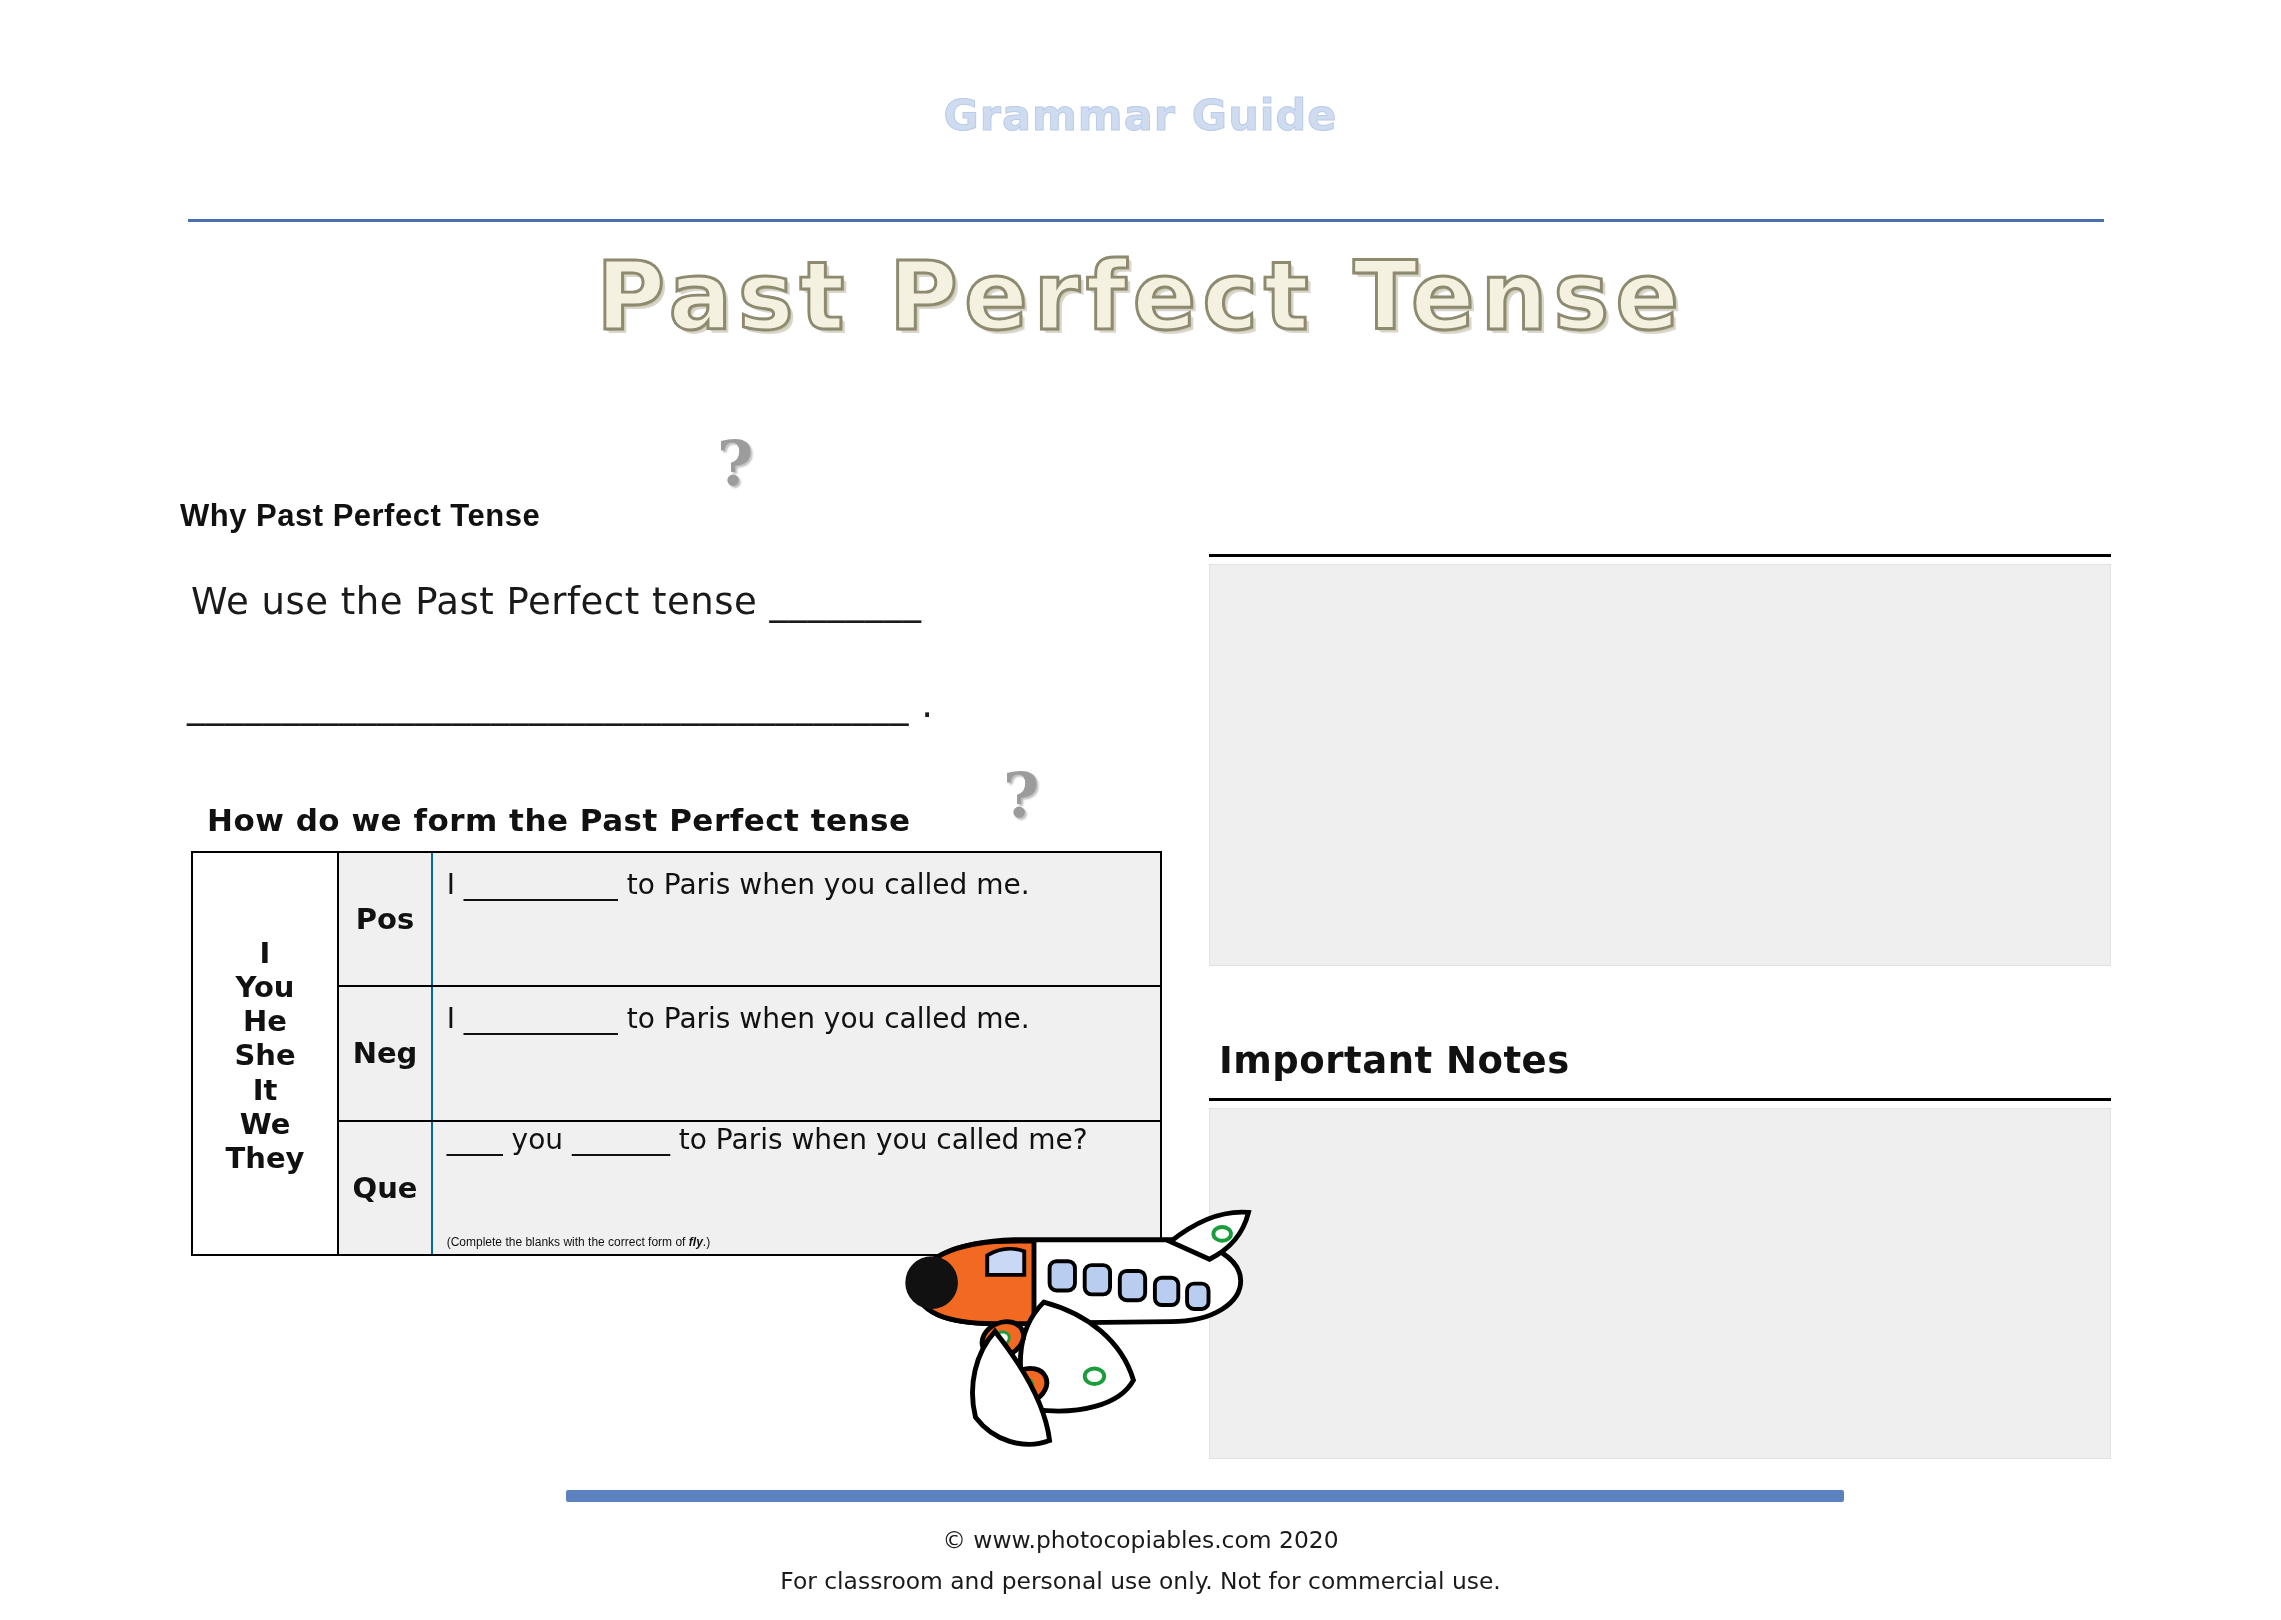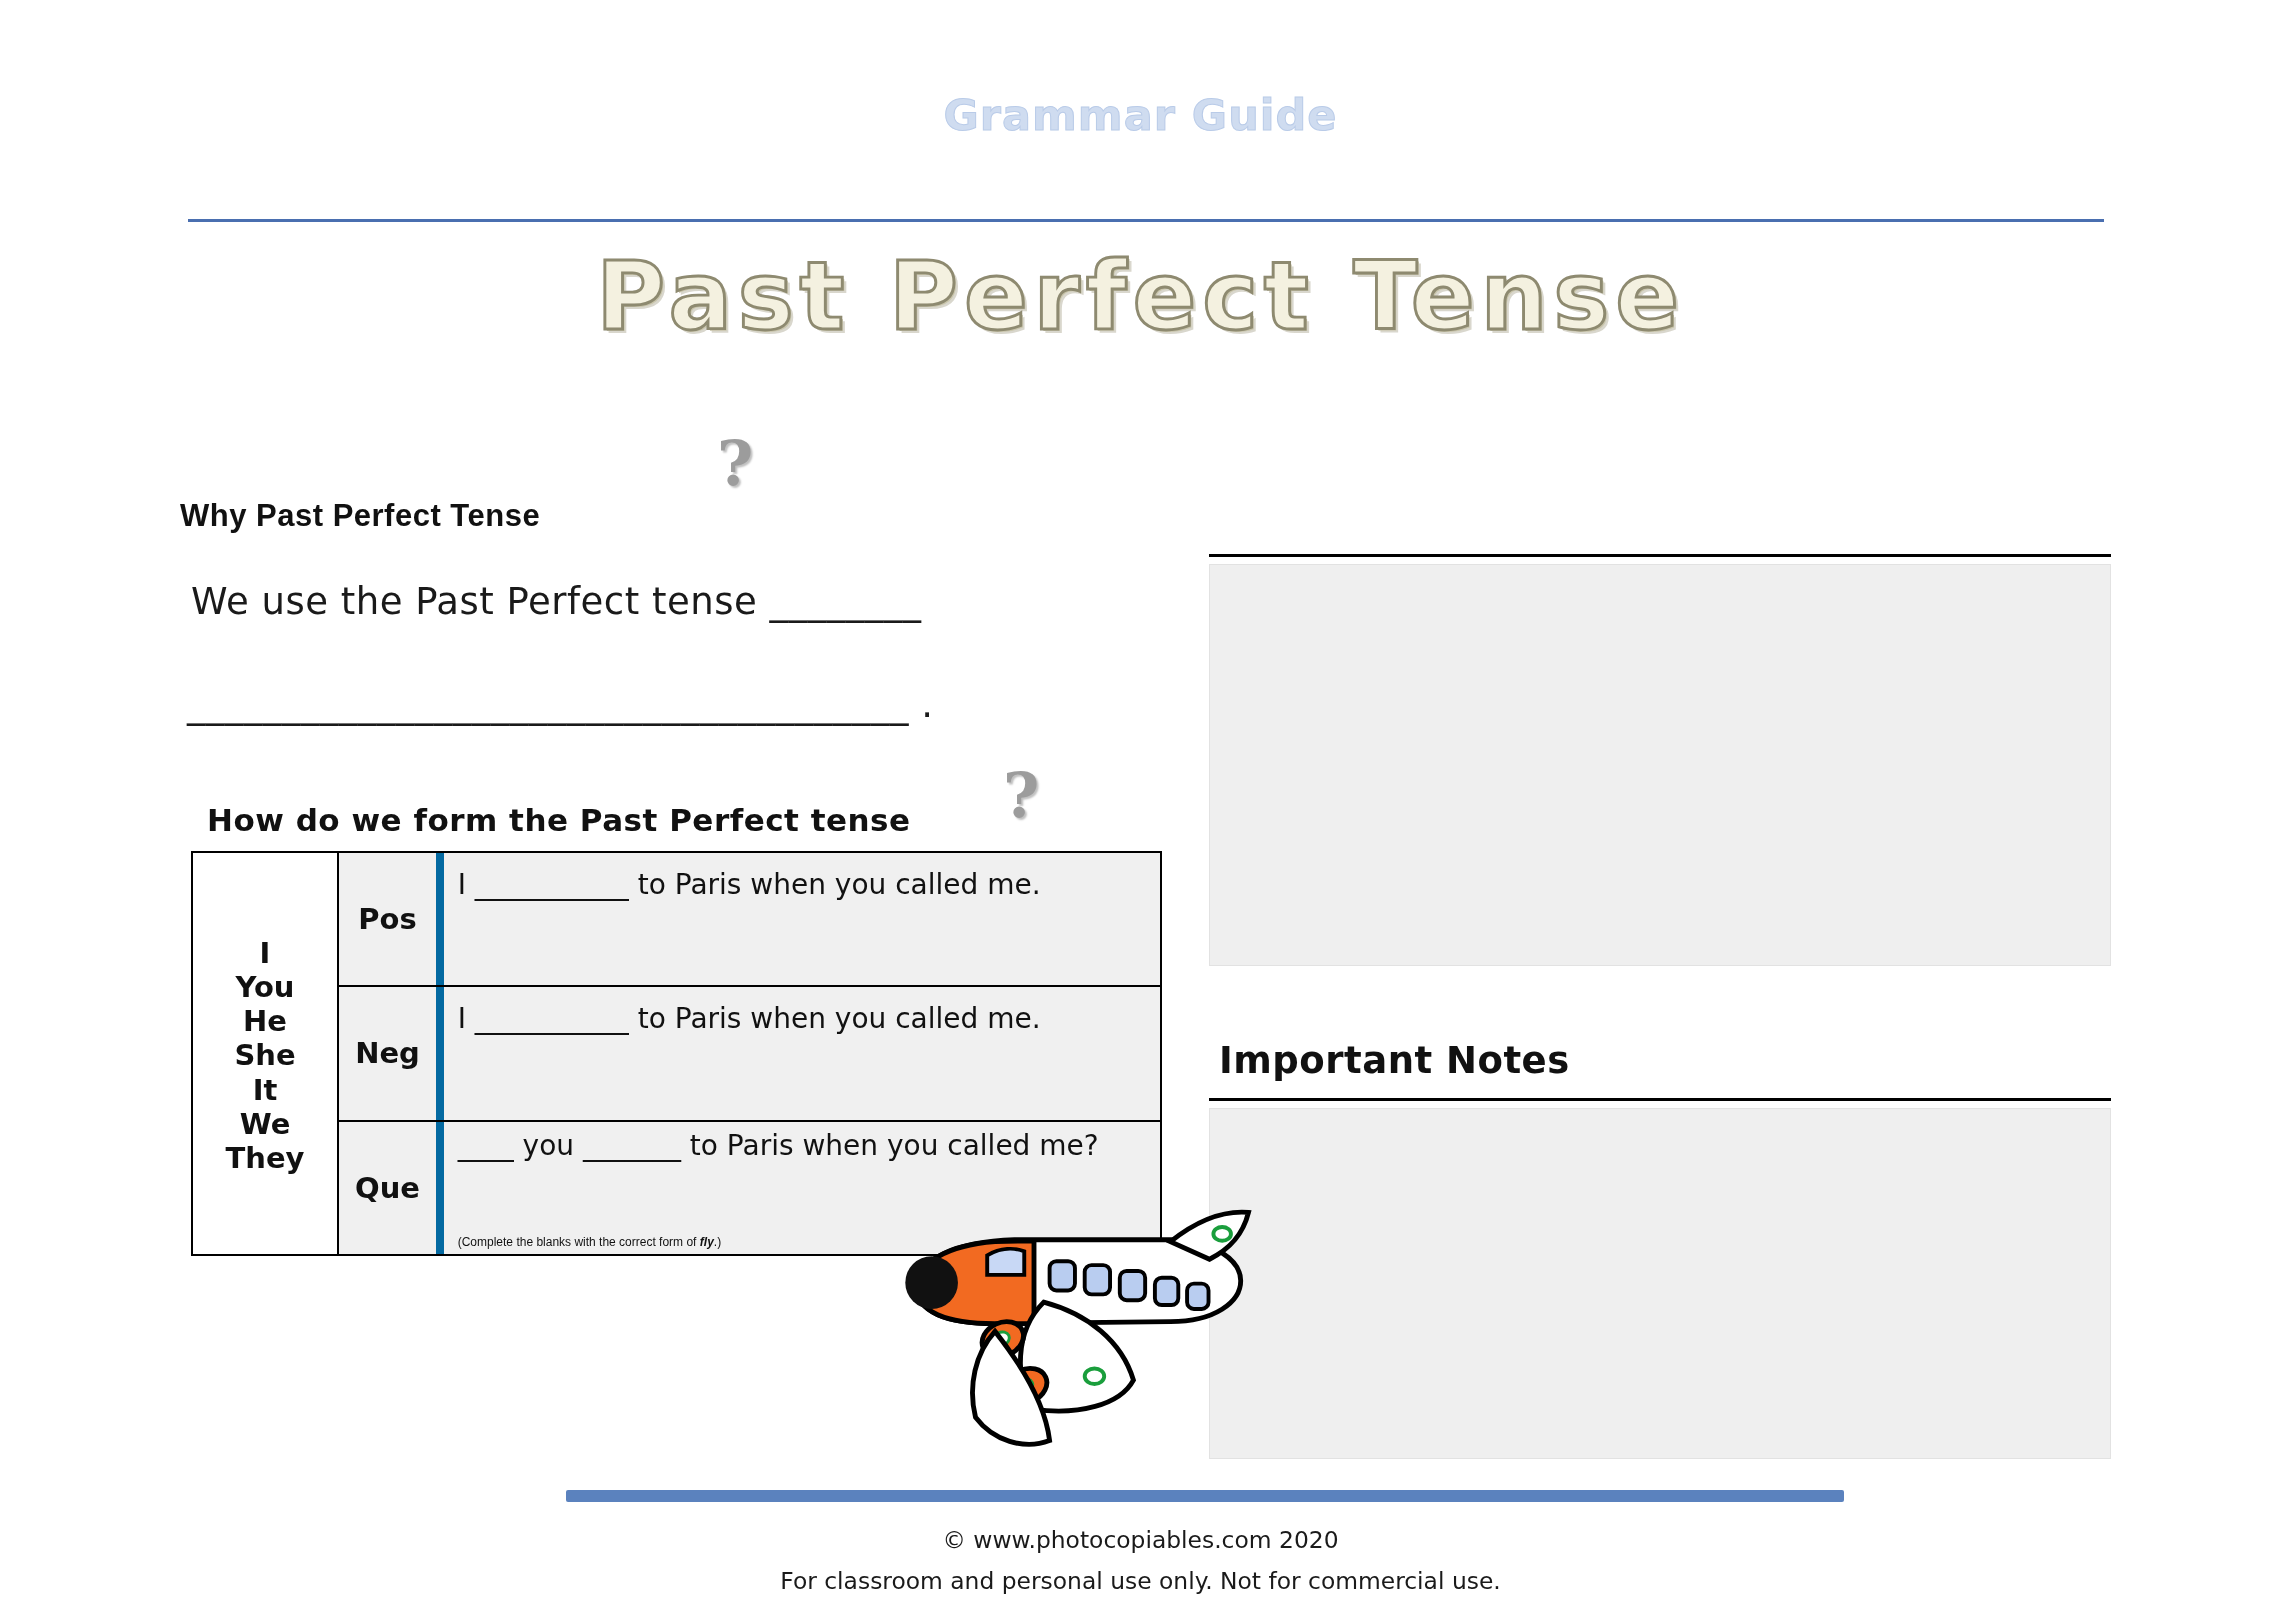--- a/index.html
+++ b/index.html
@@ -158,42 +158,42 @@
     background: #f0f0f0;
   }
   .row {
     display: flex;
     flex: 1;
     border-bottom: 2px solid #000;
     box-sizing: border-box;
   }
   .row:last-child { border-bottom: none; }
   .row-label {
-    width: 105px;
+    width: 94px;
     display: flex;
     align-items: center;
     justify-content: center;
-    border-right: 8px solid #0369a1;
+    border-right: 2px solid #0369a1;
     box-sizing: border-box;
     font-family: "DejaVu Sans", sans-serif;
     font-size: 29px;
     font-weight: bold;
     color: #111;
   }
   .row-sentence {
     flex: 1;
     padding: 13.7px 11.7px 0 13.7px;
     box-sizing: border-box;
     font-family: "DejaVu Sans", sans-serif;
     font-size: 28px;
     color: #111;
     line-height: 1.3;
     position: relative;
   }
-  .row-sentence.que { padding-top: 6px; }
+  .row-sentence.que { padding-top: 0; }
   .hint {
     position: absolute;
     bottom: 3.9px;
     left: 13.7px;
     font-family: Liberation Sans, sans-serif;
     font-size: 12px;
     color: #111;
   }
   .hint i { font-weight: bold; }
 

